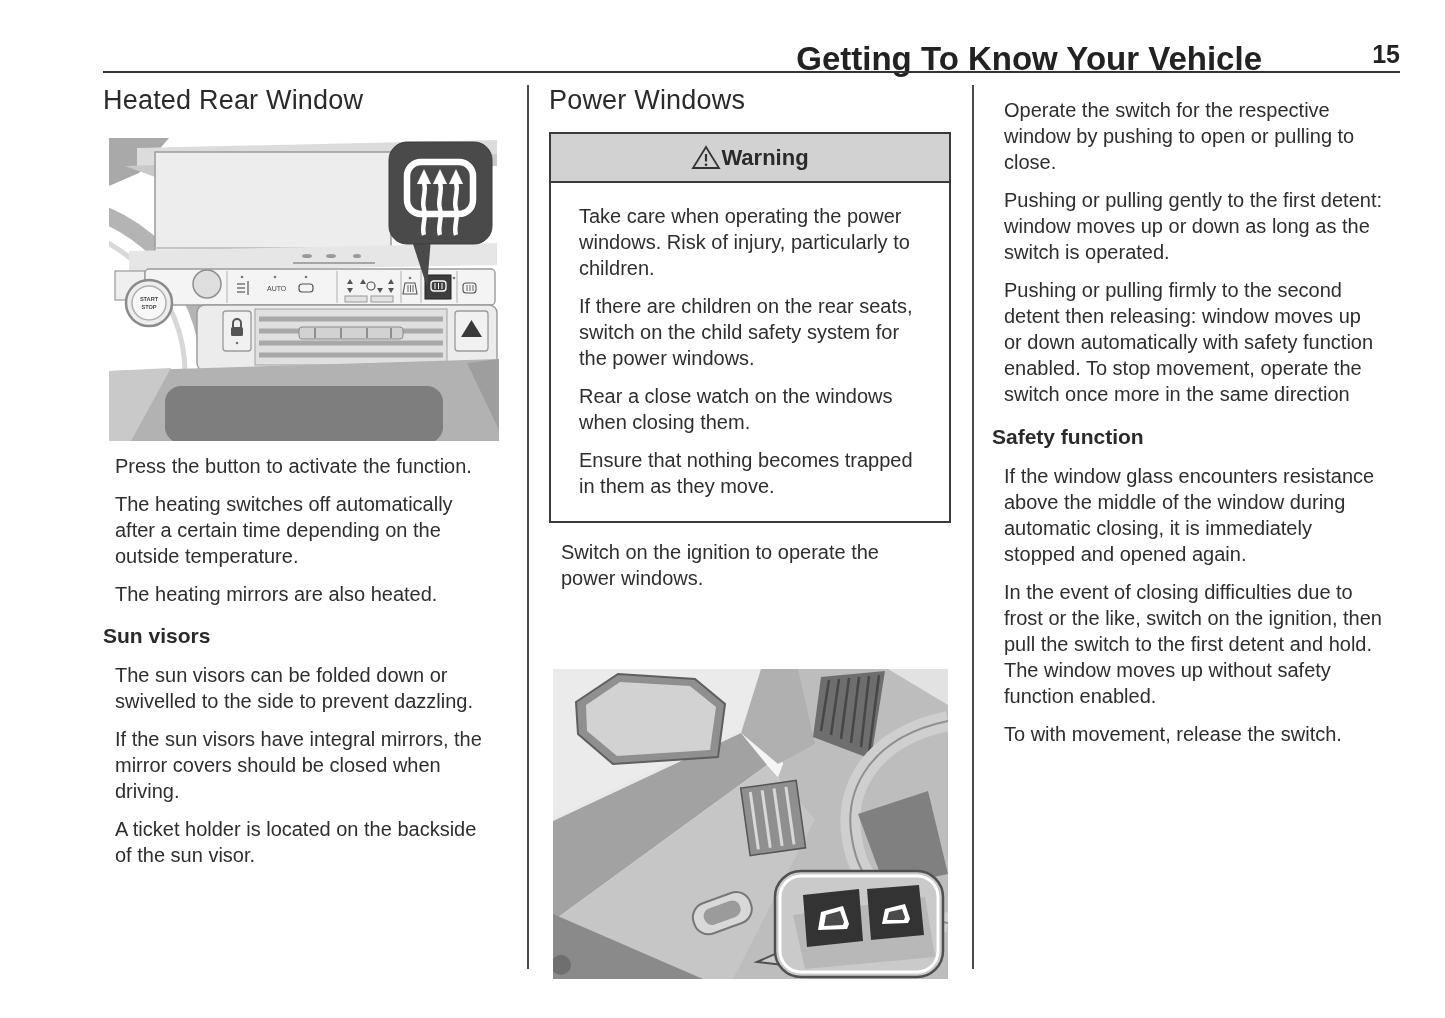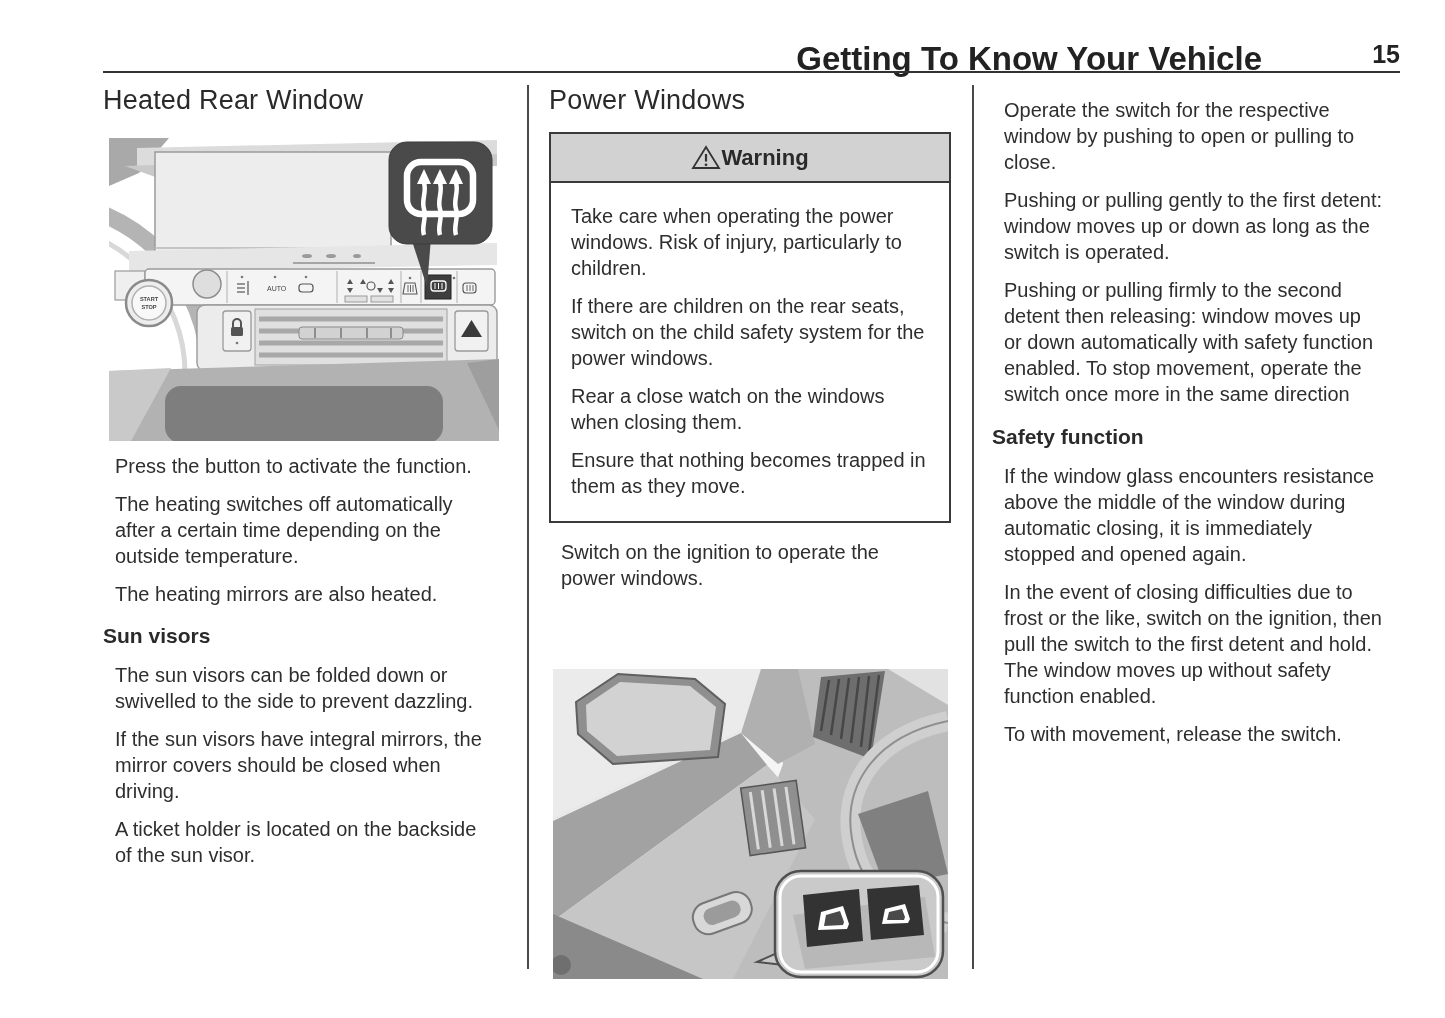--- a/index.html
+++ b/index.html
@@ -17,21 +17,21 @@
   .c3 h2{margin-top:16px}
   p{margin:12px}
   figure{margin:0;padding:0}
   .fig1{margin:22px 0 0 6px;width:390px;height:303px}
   .fig2{margin:78px 0 0 4px;width:395px;height:310px}
   .tx1{margin-top:11px}
   .c3 .tx{margin-top:5px}
   .warnbox{margin-top:16px;border:2px solid #3a3a3a}
   .warnhead{background:#d2d2d2;border-bottom:2px solid #3a3a3a;font-size:22px;font-weight:bold;
             padding:10px 0;display:flex;align-items:center;justify-content:center;color:#2a2a2a}
-  .warnbody{padding:8px 8px 10px}
+  .warnbody{padding:8px 16px 10px}
   .ign{margin-top:16px}
 </style>
 </head>
 <body>
 
 <div class="page">
 
   <div class="hdr-title">Getting To Know Your Vehicle</div>
   <div class="hdr-page">15</div>
   <div class="hdr-rule"></div>

